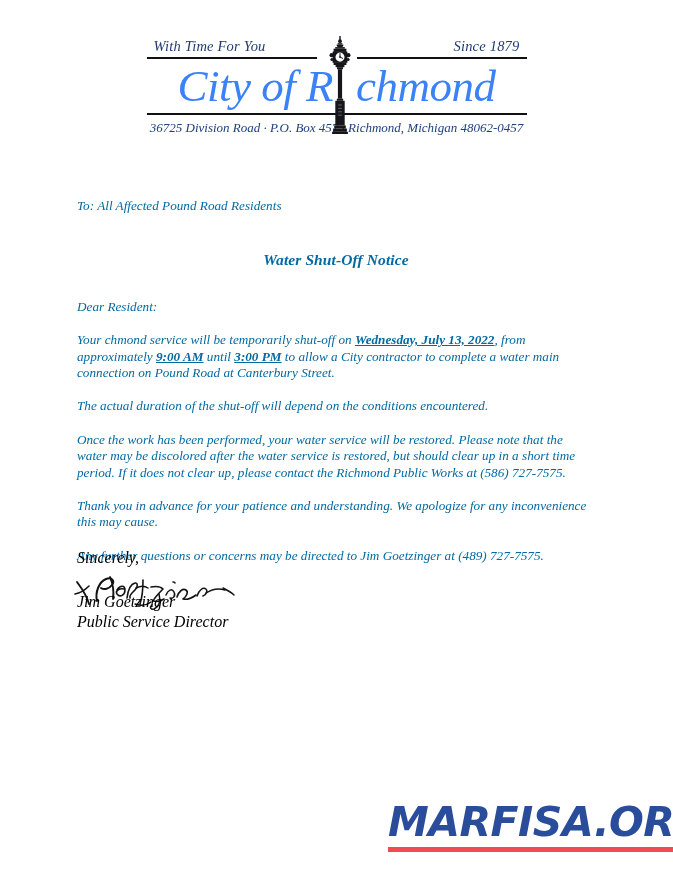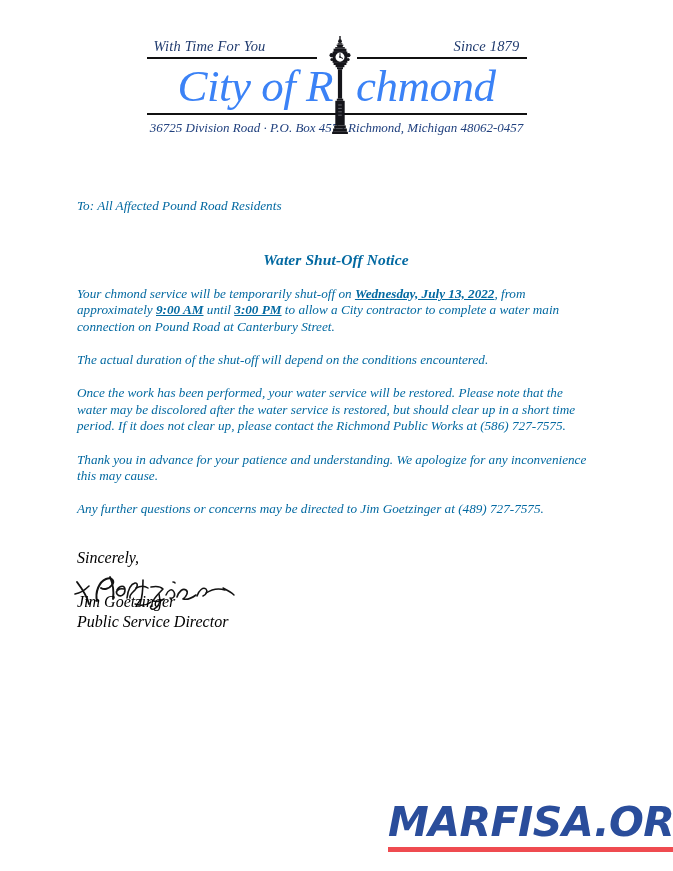--- a/index.html
+++ b/index.html
@@ -281,20 +281,21 @@
 
     </div>
   </div>
 
   <div class="letter">
 
     <p class="to-line">To: All Affected Pound Road Residents</p>
 
     <div class="doc-title">Water Shut-Off Notice</div>
 
+    <p class="salutation">Dear Resident:</p>
 
     <p class="para"><span>Your chmond service will be temporarily shut-off on </span><span class="bu">Wednesday, July 13, 2022</span><span>, from approximately </span><span class="bu">9:00 AM</span><span> until </span><span class="bu">3:00 PM</span><span> to allow a City contractor to complete a water main connection on Pound Road at Canterbury Street.</span></p>
 
     <p class="para">The actual duration of the shut-off will depend on the conditions encountered.</p>
 
     <p class="para">Once the work has been performed, your water service will be restored. Please note that the water may be discolored after the water service is restored, but should clear up in a short time period. If it does not clear up, please contact the Richmond Public Works at (586) 727-7575.</p>
 
     <p class="para">Thank you in advance for your patience and understanding. We apologize for any inconvenience this may cause.</p>
 
     <p class="para">Any further questions or concerns may be directed to Jim Goetzinger at (489) 727-7575.</p>

